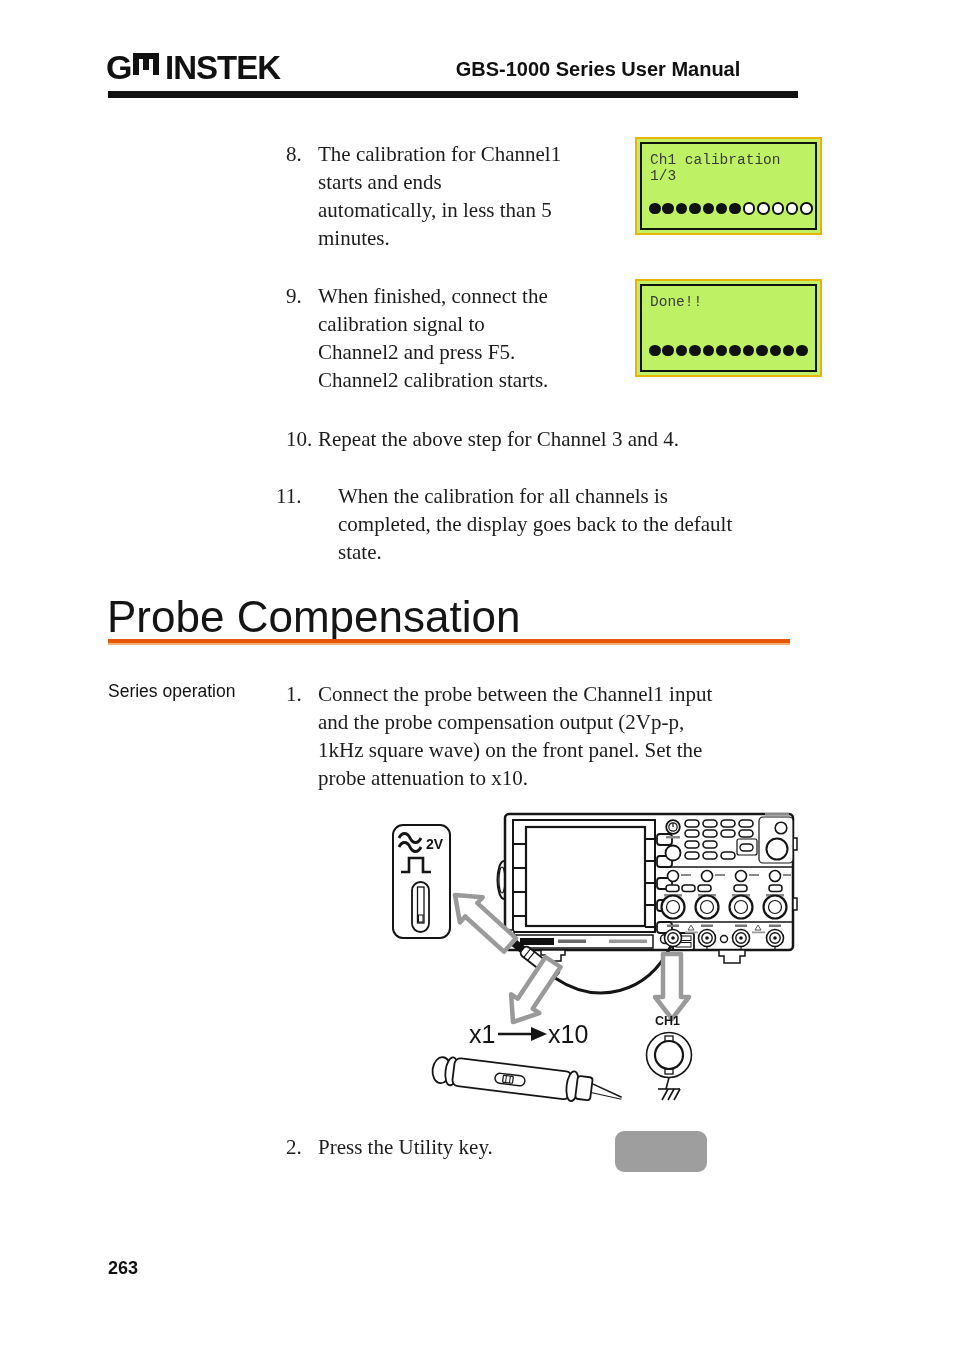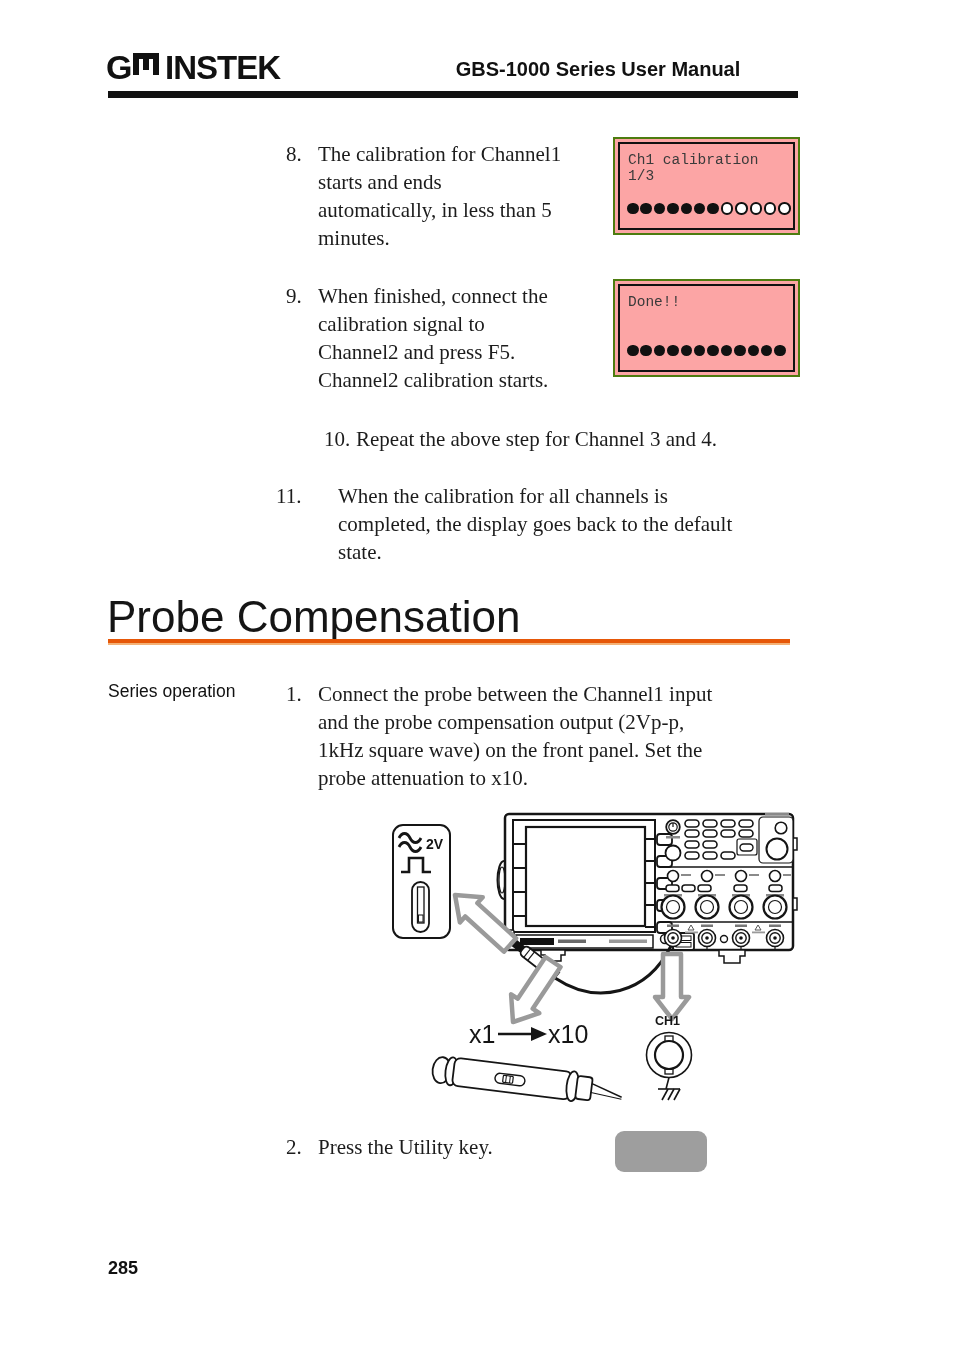--- a/index.html
+++ b/index.html
@@ -8,21 +8,21 @@
   
   .logo{position:absolute;left:106px;top:48px;}
   .header-title{position:absolute;left:398px;top:58px;width:400px;text-align:center;
         font-family:"Liberation Sans","DejaVu Sans",sans-serif;font-weight:bold;font-size:20px;color:#111;}
   .header-rule{position:absolute;left:108px;top:91px;width:690px;height:7px;background:#111;}
   
   .step{position:absolute;display:flex;font-size:21px;line-height:28px;color:#1c1c1c;}
   .step-num{width:32px;flex:0 0 32px;}
   .step-text{white-space:pre-line;}
   
-  .disp{position:absolute;width:183px;height:94px;border:2px solid #4d7c0f;background:#fca5a5;}
+  .disp{position:absolute;width:183px;height:94px;border:2px solid #eab308;background:#bef264;margin-left:22px;}
   .disp-inner{position:absolute;left:3px;top:3px;right:3px;bottom:3px;border:2px solid #111;}
   .disp-label{position:absolute;left:8px;top:8px;font-family:"Liberation Mono","DejaVu Sans Mono",monospace;
         font-size:14.5px;color:#3a3a3a;letter-spacing:0px;}
   .disp-dots{position:absolute;left:7px;bottom:12px;white-space:nowrap;}
   .dot{display:inline-block;vertical-align:middle;border-radius:50%;margin-right:1.9px;}
   .dot.filled{width:11.5px;height:11.5px;background:#111;}
   .dot.open{width:8.5px;height:8.5px;border:2px solid #111;background:#fff;}
   
   .section-title{position:absolute;left:107px;top:592px;font-family:"Liberation Sans","DejaVu Sans",sans-serif;
         font-weight:400;font-size:44px;color:#151515;letter-spacing:0px;}
@@ -82,21 +82,21 @@
 Channel2 calibration starts.</span>
   </div>
 
   <div class="disp" style="left:613px;top:279px;">
     <div class="disp-inner">
       <div class="disp-label">Done!!</div>
       <div class="disp-dots"><span class="dot filled"></span><span class="dot filled"></span><span class="dot filled"></span><span class="dot filled"></span><span class="dot filled"></span><span class="dot filled"></span><span class="dot filled"></span><span class="dot filled"></span><span class="dot filled"></span><span class="dot filled"></span><span class="dot filled"></span><span class="dot filled"></span></div>
     </div>
   </div>
 
-  <div class="step" style="left:286px;top:425px;width:520px;margin-left:38px;">
+  <div class="step" style="left:286px;top:425px;width:520px;">
     <span class="step-num">10.</span>
     <span class="step-text" style="width:485px;">Repeat the above step for Channel 3 and 4.</span>
   </div>
 
   <div class="step" style="left:276px;top:482px;width:520px;">
     <span class="step-num">11.</span>
     <span class="step-text" style="width:488px;margin-left:30px;">When the calibration for all channels is
 completed, the display goes back to the default
 state.</span>
   </div>
@@ -320,15 +320,15 @@
       </g>
     </g>
   </svg>
 
   <div class="step" style="left:286px;top:1133px;width:330px;">
     <span class="step-num">2.</span>
     <span class="step-text">Press the Utility key.</span>
   </div>
   <div class="utility-btn"></div>
 
-  <div class="page-num">285</div>
+  <div class="page-num">263</div>
 
 </div>
 
 </body></html>

